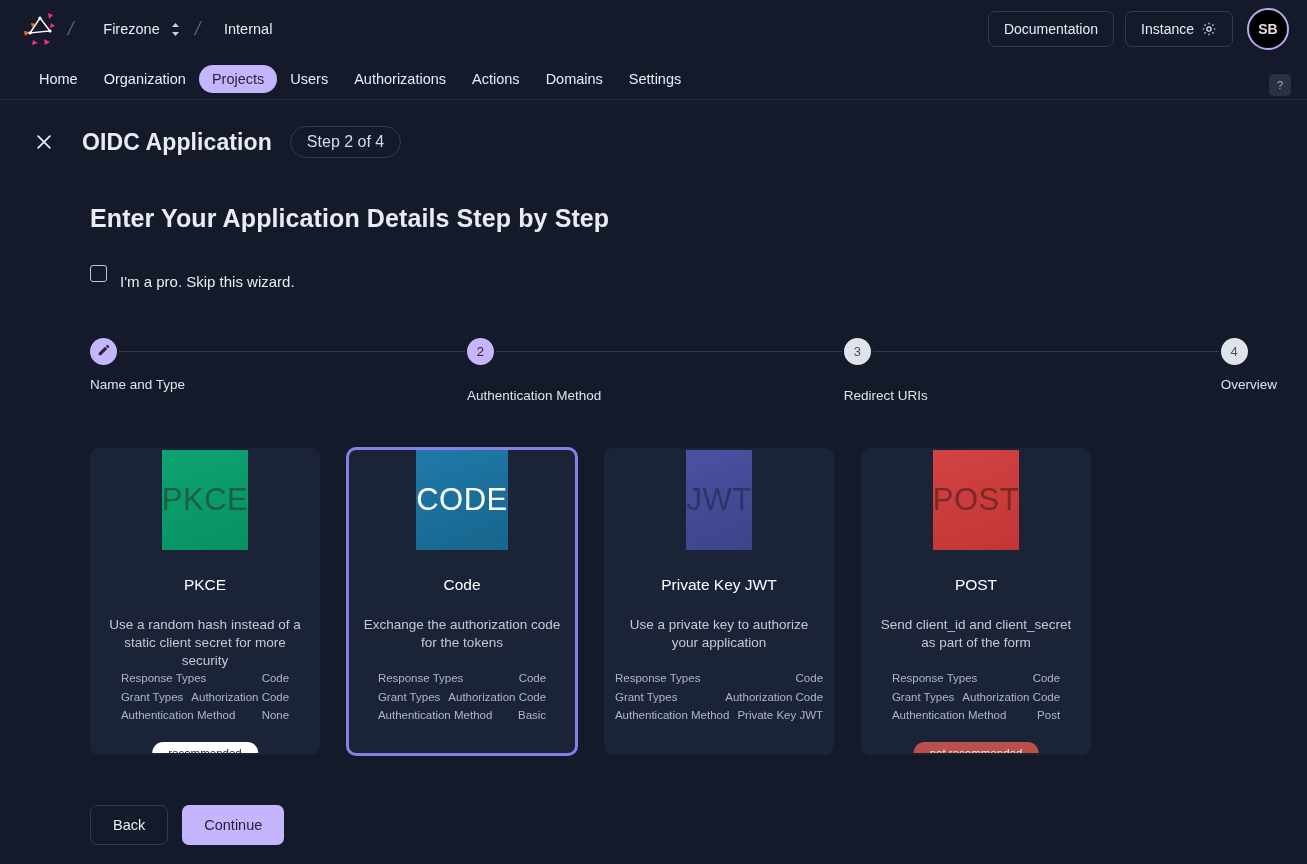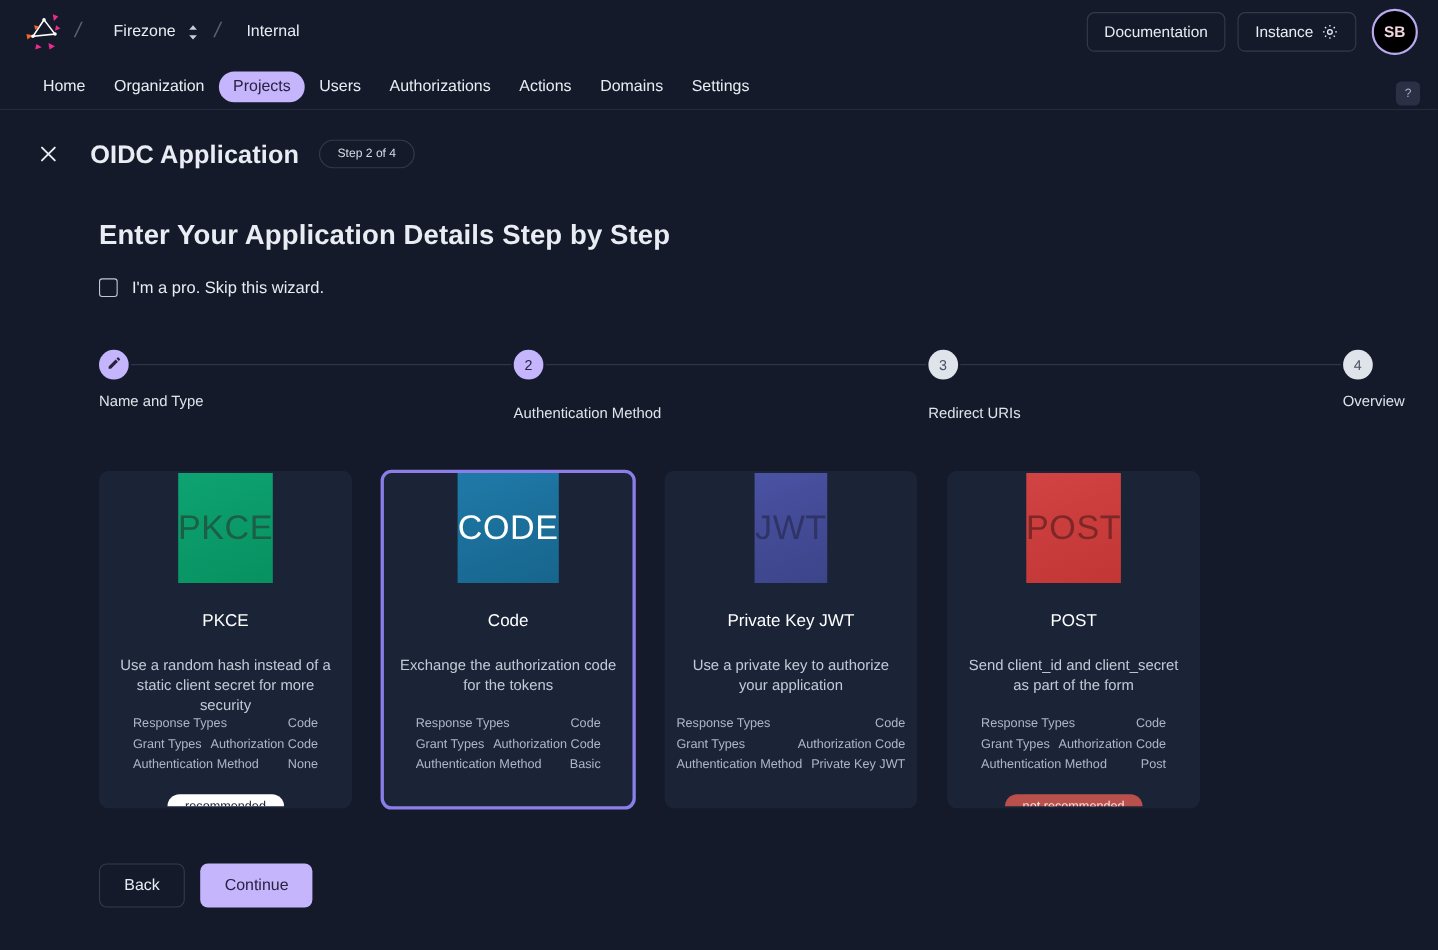--- a/index.html
+++ b/index.html
@@ -132,21 +132,21 @@
   .wiz-title {
     font-size: 23px;
     font-weight: 600;
     margin-left: 24px;
     letter-spacing: .1px;
   }
   .step-pill {
     margin-left: 18px;
     border: 1px solid #333a4c;
     border-radius: 20px;
-    font-size: 11px;
+    font-size: 16px;
     color: #d6dae4;
     padding: 6px 16px;
   }
 
   .content { padding-left: 90px; padding-right: 30px; }
 
   .headline {
     font-size: 25px;
     font-weight: 600;
     margin-top: 46px;
@@ -160,21 +160,21 @@
     margin-top: 24px;
     cursor: pointer;
     width: max-content;
   }
   .cbox {
     width: 17px; height: 17px;
     border: 1.6px solid #c2c8d6;
     border-radius: 3px;
     background: transparent;
   }
-  .skip-label { font-size: 15px; color: #e9ecf3; }
+  .skip-label { font-size: 15px; color: #e9ecf3; margin-top: 16px; }
 
   
   .stepper {
     margin-top: 46px;
     display: flex;
     position: relative;
   }
   .step {
     flex: 1 1 0;
     display: flex;

